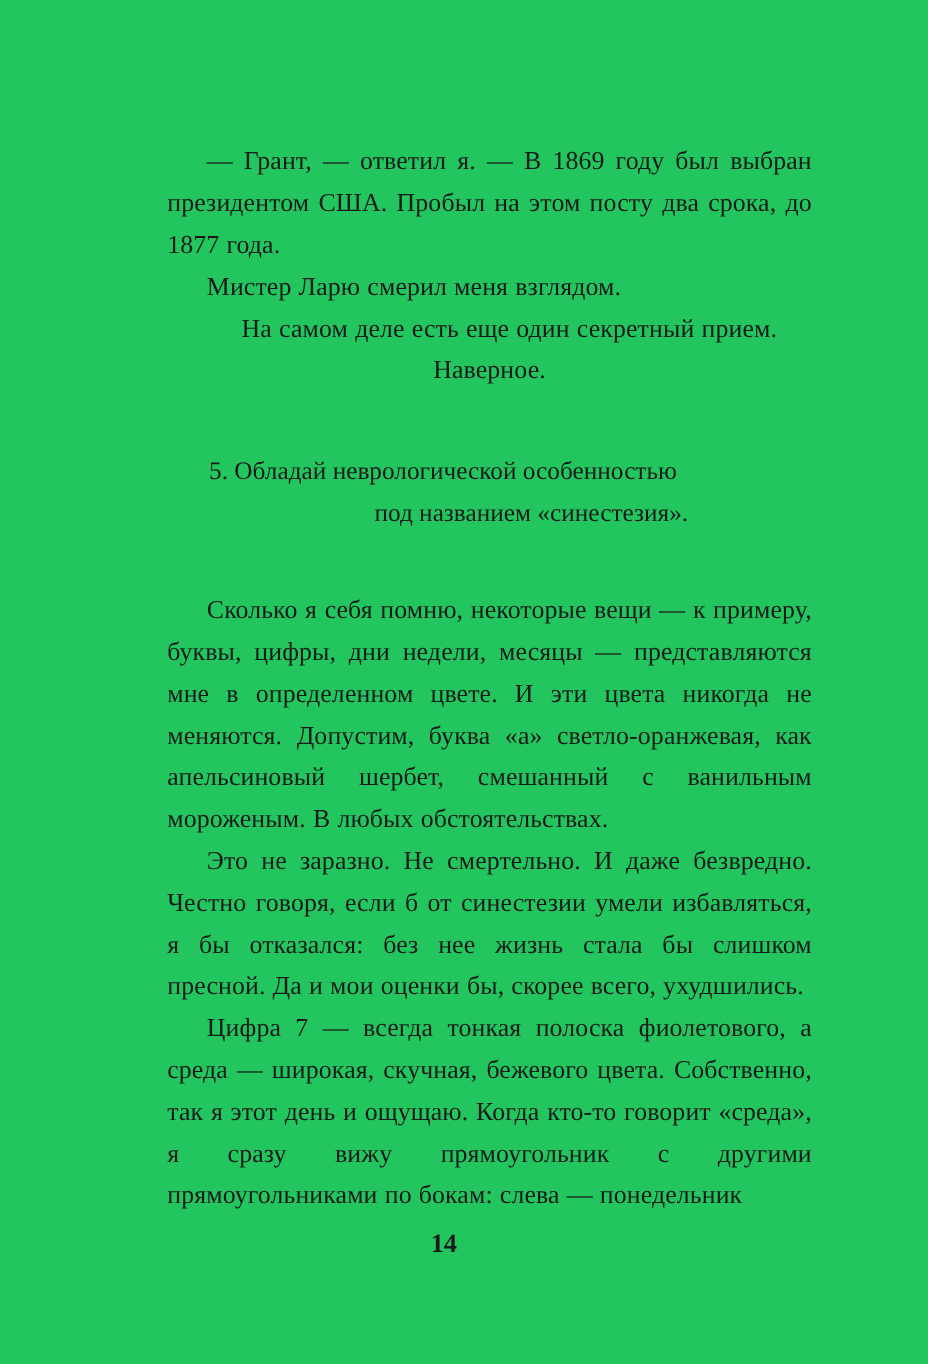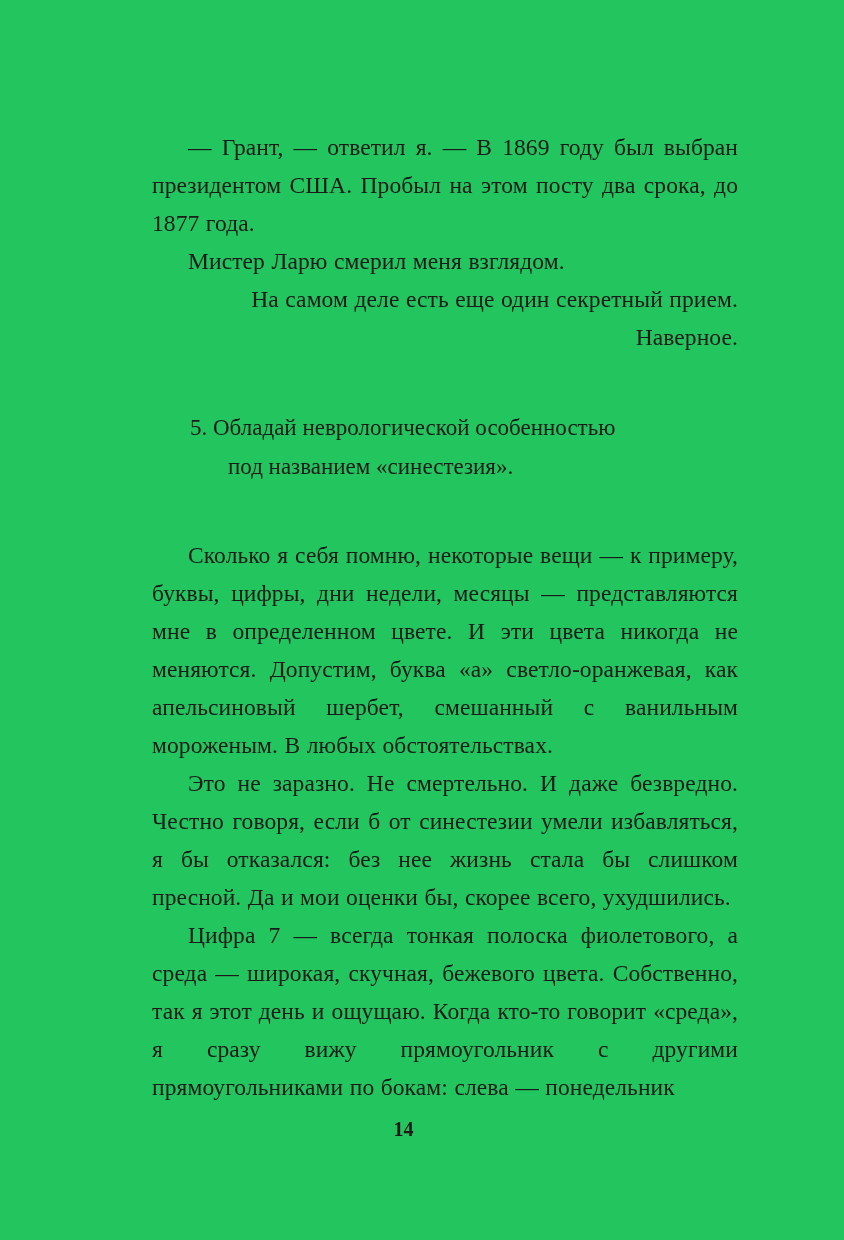--- a/index.html
+++ b/index.html
@@ -33,46 +33,47 @@
     margin: 0;
     font-size: 23.5px;
     line-height: 38px;
     text-align: justify;
     text-indent: 36px;
     letter-spacing: 0.1px;
     word-spacing: 0.5px;
     hyphens: manual;
   }
   p.para.last-of-block {
-    text-align: right;
+    text-align: center;
   }
   .heading-block {
     margin-top: 52px;
     margin-bottom: 50px;
     padding-left: 38px;
   }
   .heading-line {
     font-size: 23px;
     line-height: 39px;
     text-align: left;
     white-space: nowrap;
   }
   .heading-line.second {
     padding-left: 38px;
+    text-align: center;
   }
   .gap-before {
     margin-top: 0;
   }
   .page-number {
     position: absolute;
     left: 0;
     top: 1118px;
     width: 807px;
     text-align: center;
-    font-size: 20px;
+    font-size: 24px;
     font-weight: bold;
     font-family: "Liberation Serif", "DejaVu Serif", serif;
     color: #1a1a1a;
   }
 </style>
 </head>
 <body>
 
 <div class="page">
 

